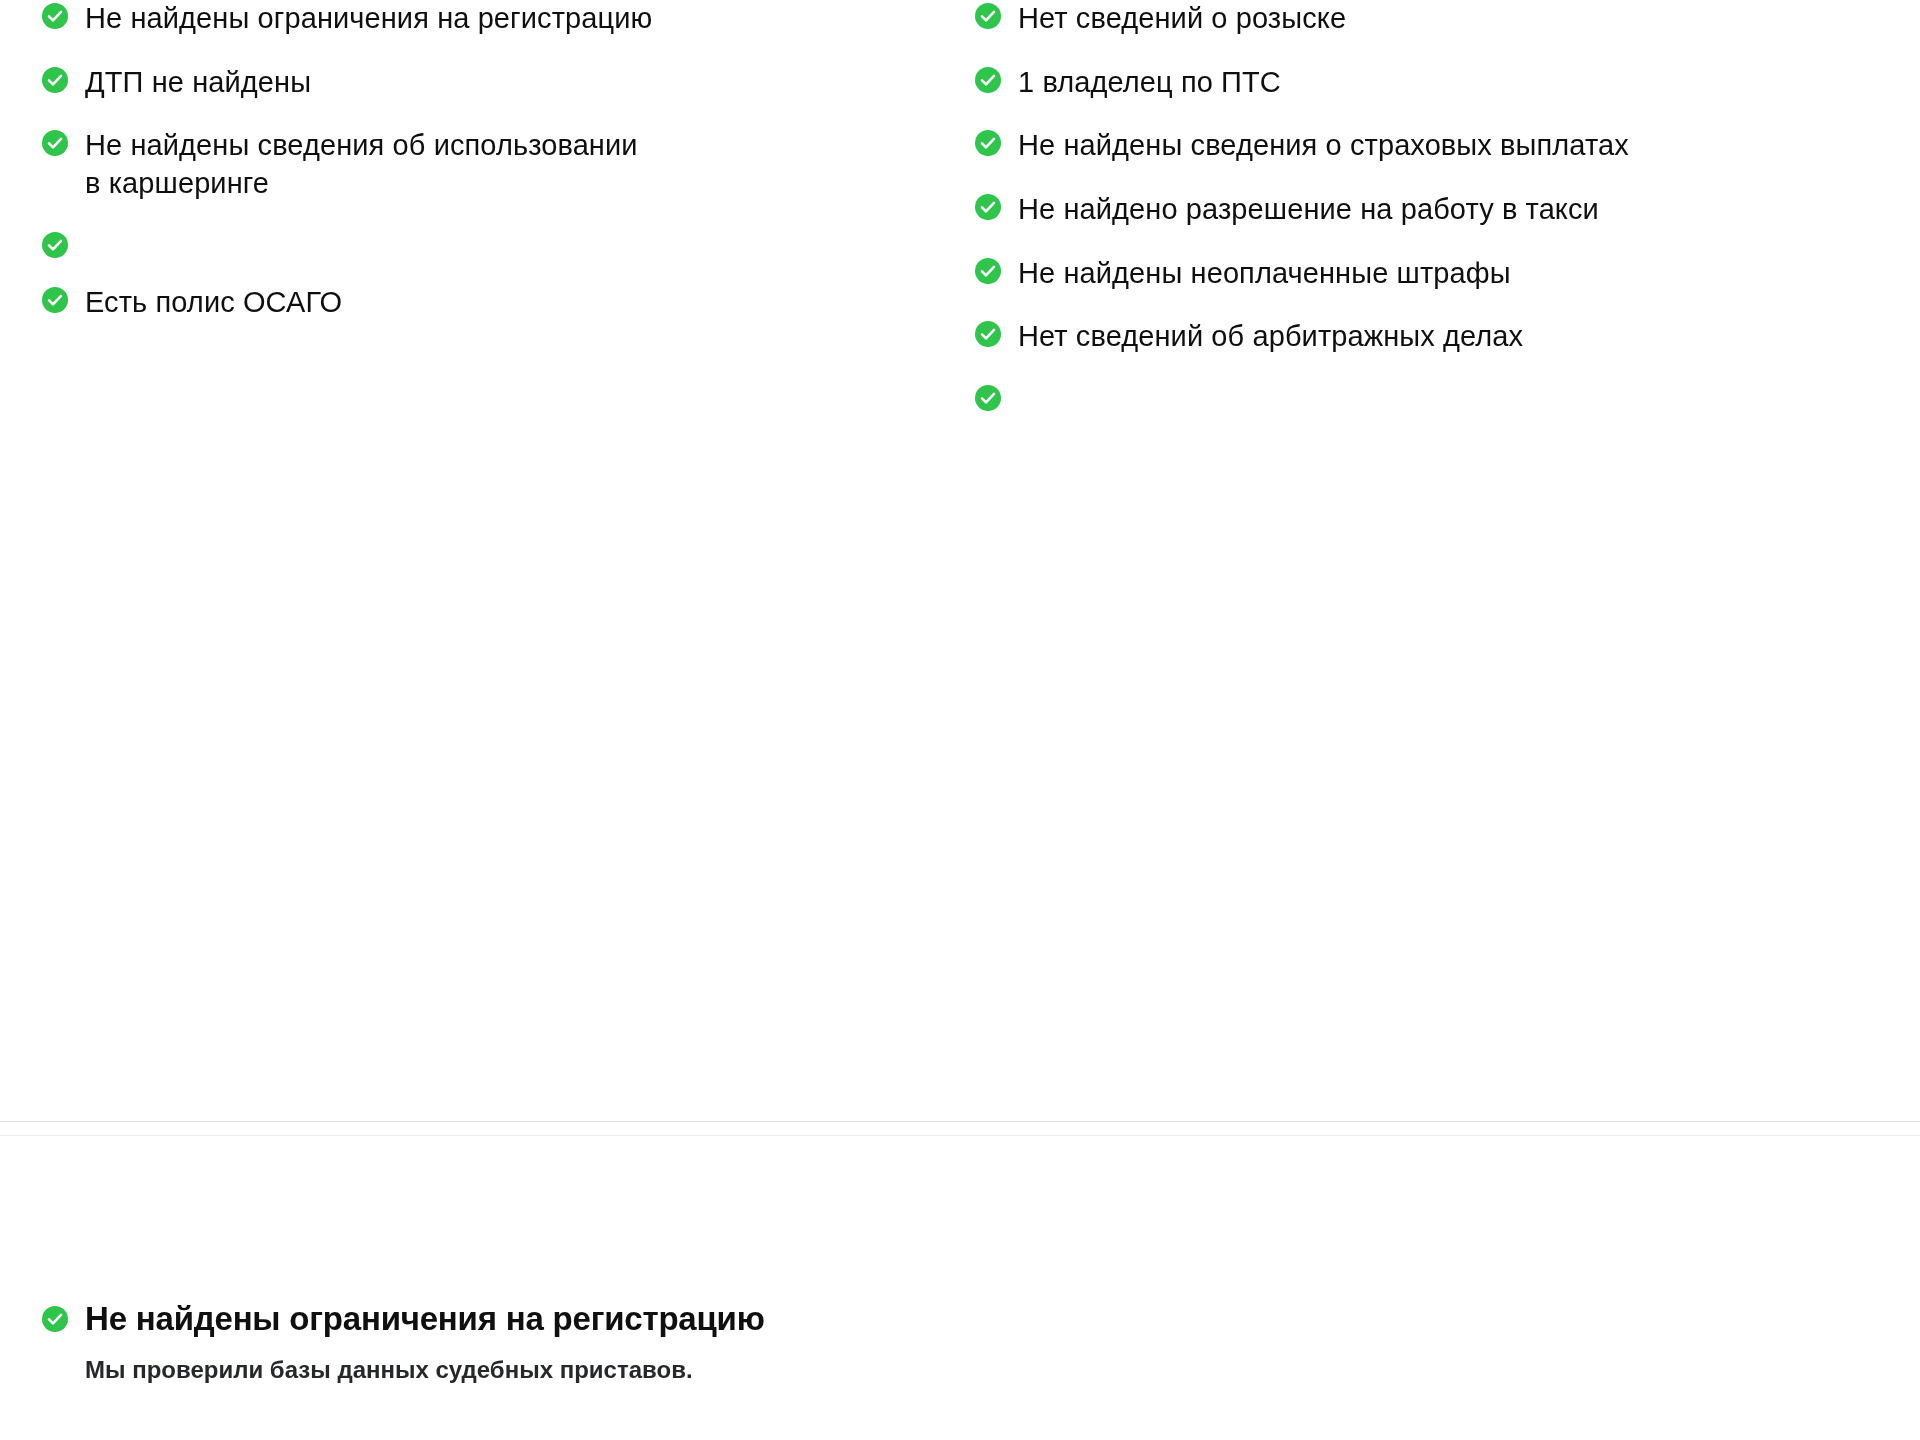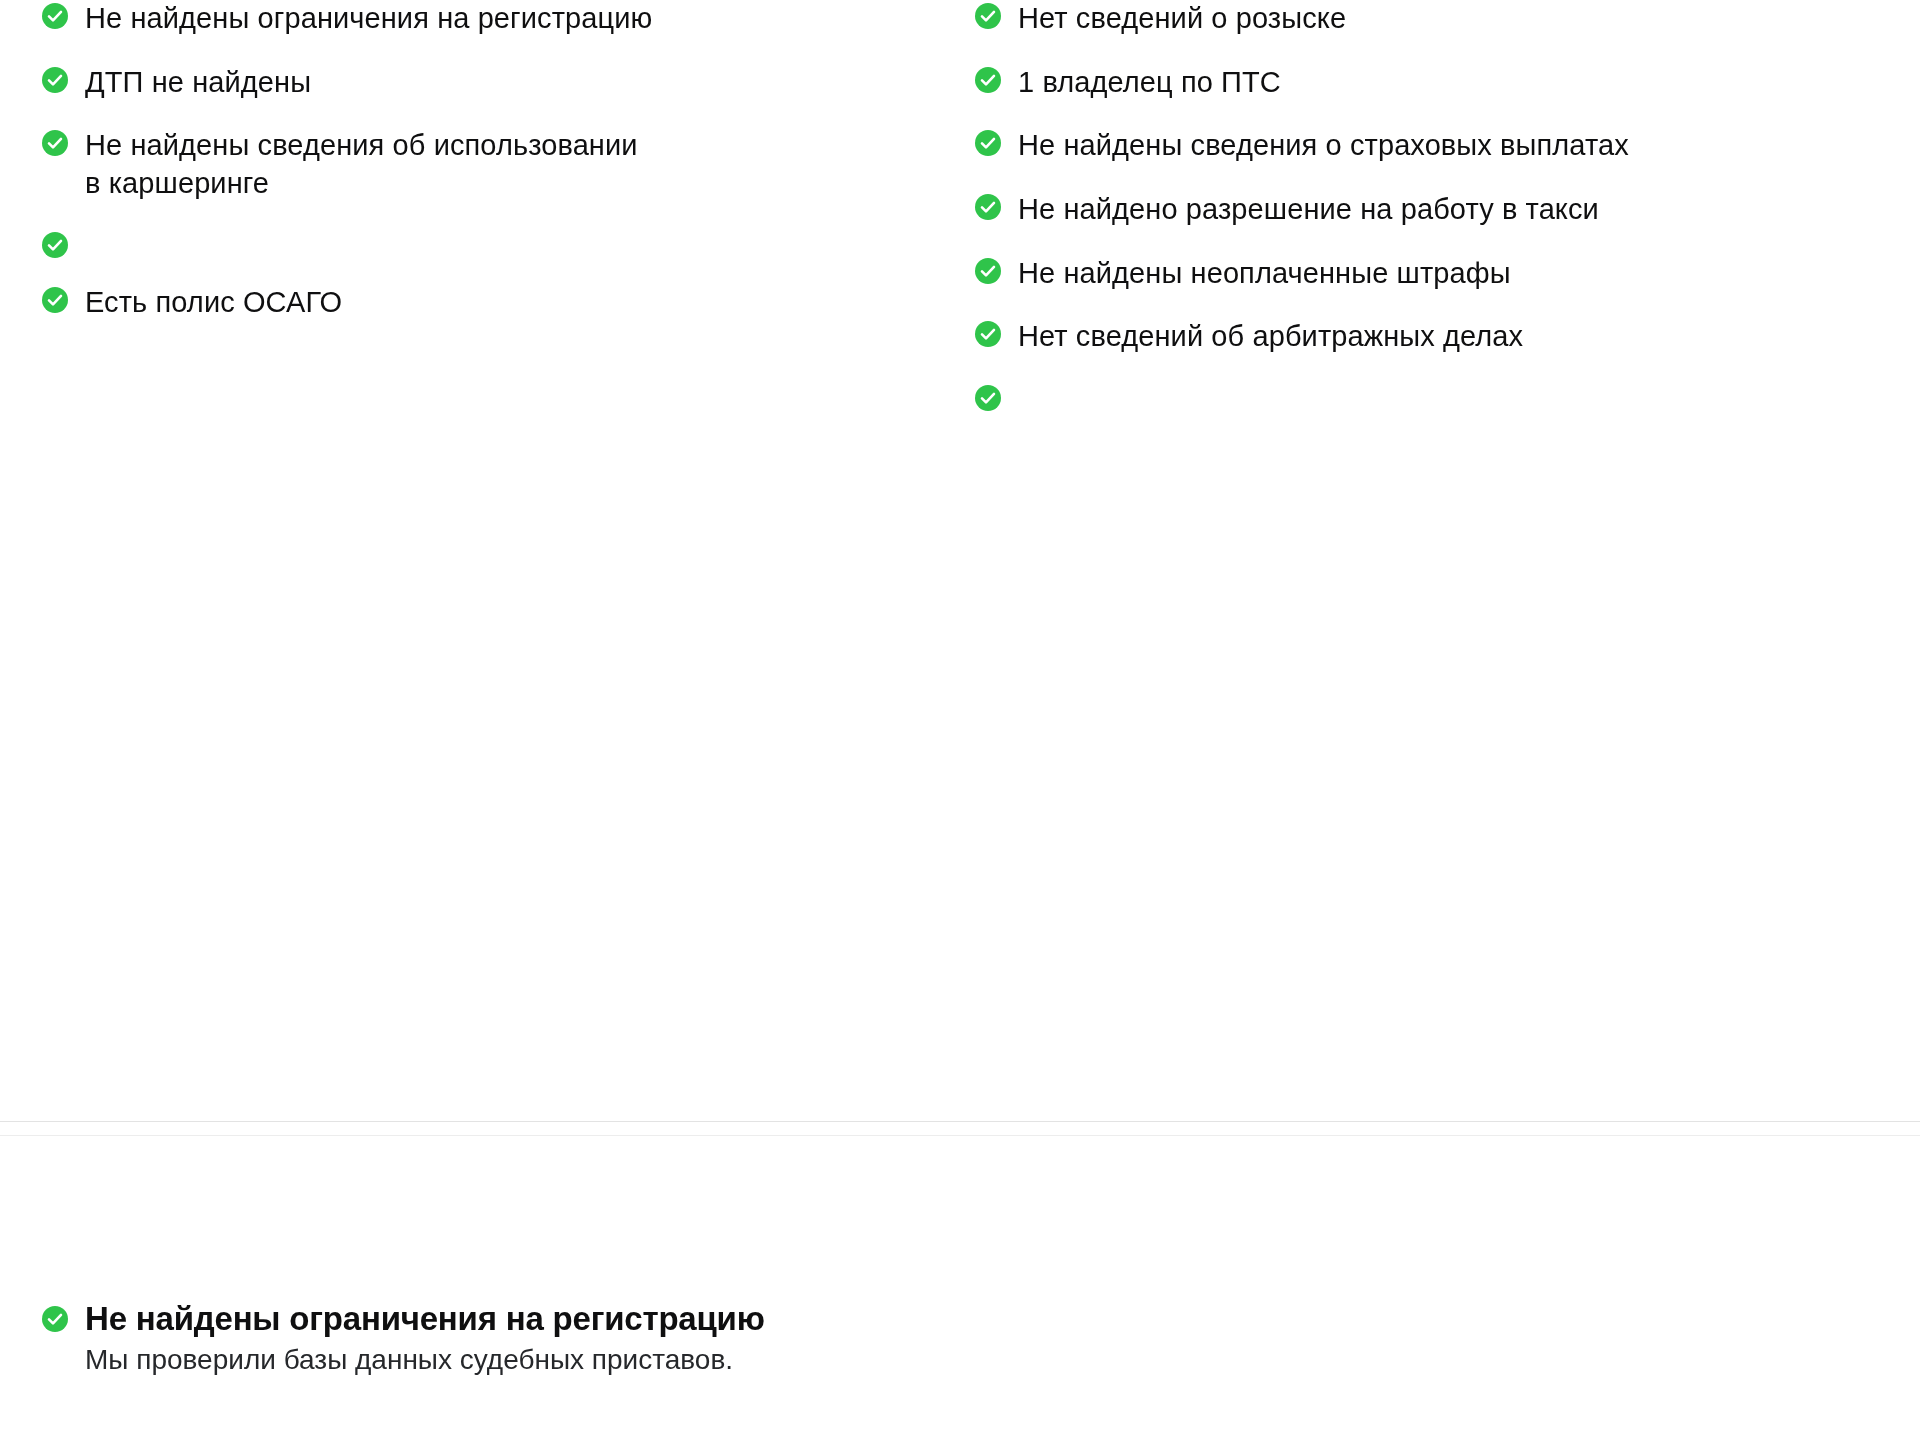--- a/index.html
+++ b/index.html
@@ -113,24 +113,25 @@
   }
 
   .detail-title {
     font-size: 33px;
     font-weight: bold;
     color: #0f0f10;
     letter-spacing: -0.2px;
   }
 
   .detail-desc {
-    margin-top: 6px;
+    margin-top: 18px;
     margin-left: 43px;
-    font-size: 28px;
+    font-size: 24px;
     color: #26282b;
+    font-weight: bold;
   }
 </style>
 </head>
 <body>
 
 <div class="report-wrap">
 
   <div class="checks-grid">
 
     <div class="checks-col left">

